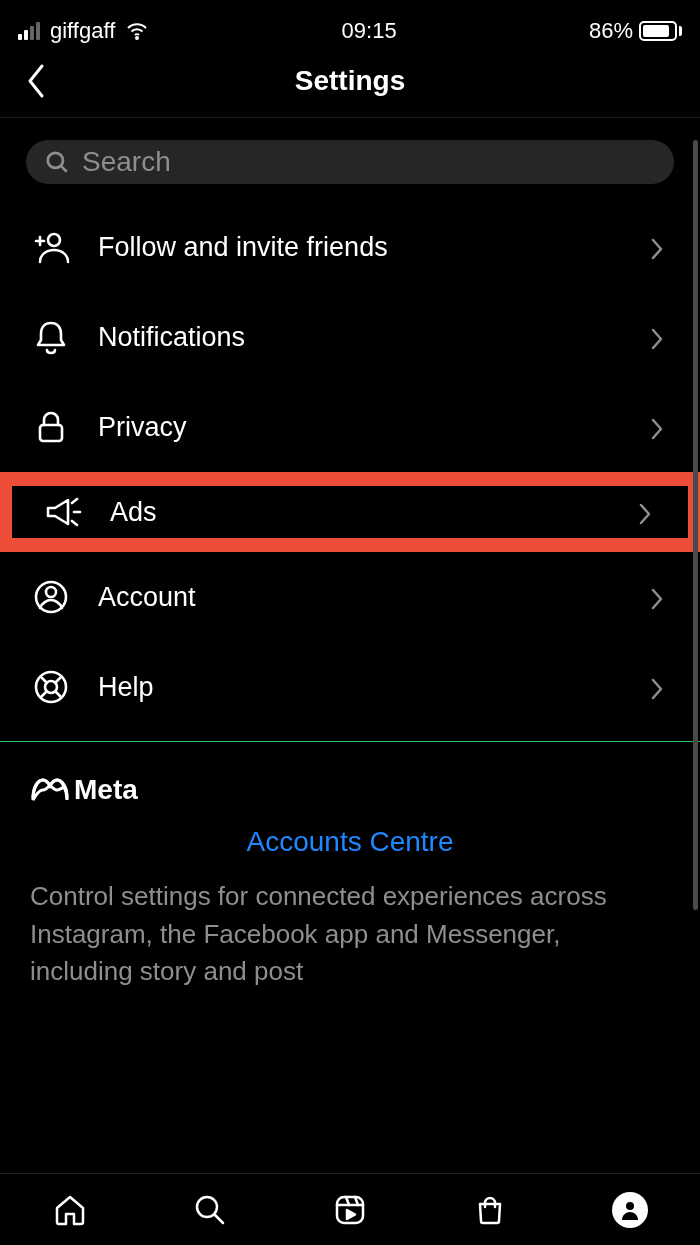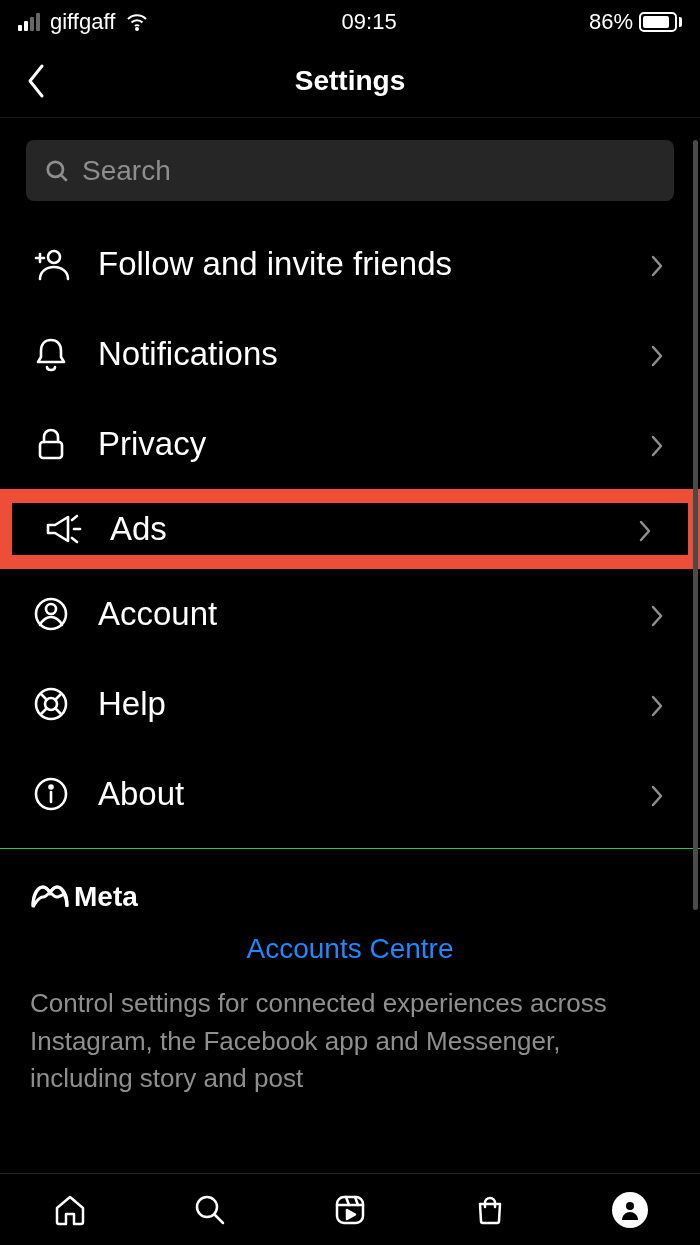--- a/index.html
+++ b/index.html
@@ -1,19 +1,19 @@
 <!DOCTYPE html>
 <html><head>
 <meta charset="utf-8">
 <style>
   * { box-sizing: border-box; margin: 0; padding: 0; }
   html, body { width: 700px; height: 1245px; background: #000; color: #fff; font-family: -apple-system, Helvetica, Arial, sans-serif; overflow: hidden; }
 
   
-  .status-bar { height: 44px; display: flex; align-items: center; justify-content: space-between; padding: 8px 18px; font-size: 22px; font-weight: 500; }
+  .status-bar { height: 44px; display: flex; align-items: flex-end; justify-content: space-between; padding: 0 18px; font-size: 22px; font-weight: 500; }
   .status-left { display: flex; align-items: center; gap: 10px; }
   .status-right { display: flex; align-items: center; gap: 6px; }
   .signal-bars { display: flex; align-items: flex-end; gap: 2px; height: 18px; }
   .signal-bars span { width: 4px; background: #666; border-radius: 1px; }
   .signal-bars span.on { background: #fff; }
   .b1{height:6px}.b2{height:10px}.b3{height:14px}.b4{height:18px}
   .wifi-icon svg { width: 24px; height: 24px; display:block; }
   .battery { display:flex; align-items:center; }
   .battery-body { width: 38px; height: 20px; border: 2px solid #fff; border-radius: 5px; padding: 2px; display:flex; align-items:center; }
   .battery-fill { background:#fff; height:100%; border-radius:2px; }
@@ -24,30 +24,30 @@
   .back-btn { position:absolute; left:14px; width:44px; height:44px; display:flex; align-items:center; justify-content:center; }
   .back-btn svg { width:24px; height:38px; }
   .nav-title { font-size: 28px; font-weight: 700; }
 
   
   .content { position: relative; height: calc(1245px - 44px - 74px - 72px); overflow: hidden; }
   .scroll-indicator { position:absolute; right:2px; top:22px; width:5px; height:770px; background:#4a4a4a; border-radius:3px; }
 
   
   .search-wrap { padding: 22px 26px 18px; }
-  .search-box { background:#262626; height:61px; border-radius:8px; display:flex; align-items:center; padding:0 18px; gap:12px; }
+  .search-box { background:#262626; height:44px; border-radius:22px; display:flex; align-items:center; padding:0 18px; gap:12px; }
   .search-box svg { width:26px; height:26px; flex-shrink:0; }
   .search-box input { background:transparent; border:none; outline:none; color:#a0a0a0; font-size:28px; flex:1; }
   .search-box input::placeholder { color:#8e8e8e; }
 
   
   .row { height:90px; display:flex; align-items:center; padding:0 30px 0 30px; gap:26px; position:relative; }
   .row .icon { width:42px; height:42px; display:flex; align-items:center; justify-content:center; flex-shrink:0; }
   .row .icon svg { width:38px; height:38px; }
-  .row .label { font-size:33px; flex:1; color:#fff; }
+  .row .label { font-size:27px; flex:1; color:#fff; }
   .row .chevron { width:20px; height:20px; flex-shrink:0; }
   .row .chevron svg { width:14px; height:24px; }
   .highlighted-wrap { background:#ed4e37; padding:14px 12px; margin: 0 0; }
   .highlighted-wrap .row { background:#000; height:52px; }
 
   
   .meta-section { border-top:1px solid #22c55e; margin-top:9px; padding:32px 30px 0; }
   .meta-logo { display:flex; align-items:center; gap:4px; font-size:28px; font-weight:600; }
   .meta-logo svg { width:40px; height:28px; }
   .accounts-link { color:#1f87ff; font-size:28px; margin-top:20px; display:block;text-align:center; }
@@ -197,33 +197,20 @@
           <line x1="9" y1="29" x2="14.5" y2="23.5"></line>
           <line x1="29" y1="29" x2="23.5" y2="23.5"></line>
         </svg>
     </span>
     <span class="label">Help</span>
     <span class="chevron"><svg viewBox="0 0 14 24" fill="none" stroke="#8e8e8e" stroke-width="2.5" stroke-linecap="round" stroke-linejoin="round">
           <polyline points="3,3 11,12 3,21"></polyline>
         </svg></span>
   </div>
 
-  <div class="row">
-    <span class="icon">
-      <svg viewBox="0 0 38 38" fill="none" stroke="#fff" stroke-width="2.6" stroke-linecap="round" stroke-linejoin="round">
-          <circle cx="19" cy="19" r="15"></circle>
-          <circle cx="19" cy="12" r="1.5" fill="#fff"></circle>
-          <line x1="19" y1="17" x2="19" y2="27"></line>
-        </svg>
-    </span>
-    <span class="label">About</span>
-    <span class="chevron"><svg viewBox="0 0 14 24" fill="none" stroke="#8e8e8e" stroke-width="2.5" stroke-linecap="round" stroke-linejoin="round">
-          <polyline points="3,3 11,12 3,21"></polyline>
-        </svg></span>
-  </div>
 
   <div class="meta-section">
     <div class="meta-logo">
       <svg viewBox="0 0 40 28" fill="none" stroke="#fff" stroke-width="3" stroke-linecap="round">
           <path d="M3 24C3 12 8 4 13 4c5 0 9 10 14 10 5 0 10-10 10 10 0-10-5-20-10-20-5 0-9 10-14 10C8 14 3 24 3 24z" fill="none"></path>
           <path d="M3 22c0-12 5-18 10-18 4 0 7 6 7 6s3-6 7-6c5 0 10 6 10 18"></path>
         </svg>
       <span>Meta</span>
     </div>
     <a class="accounts-link">Accounts Centre</a>

